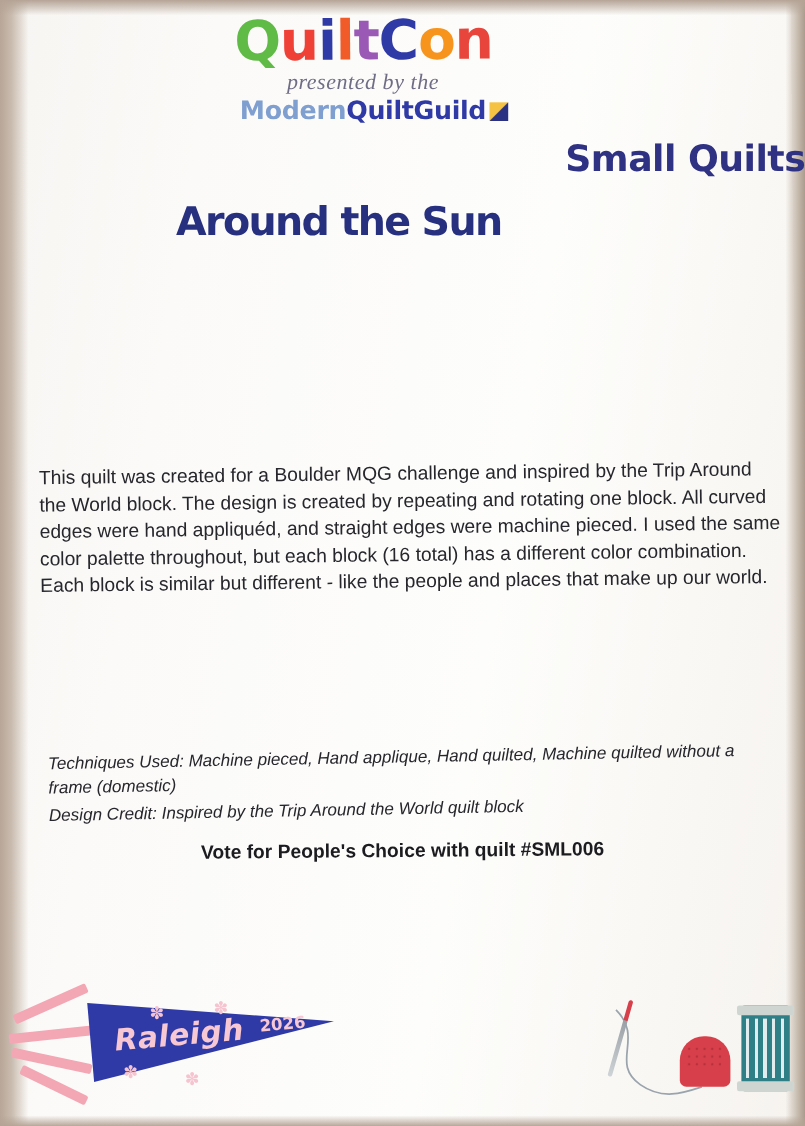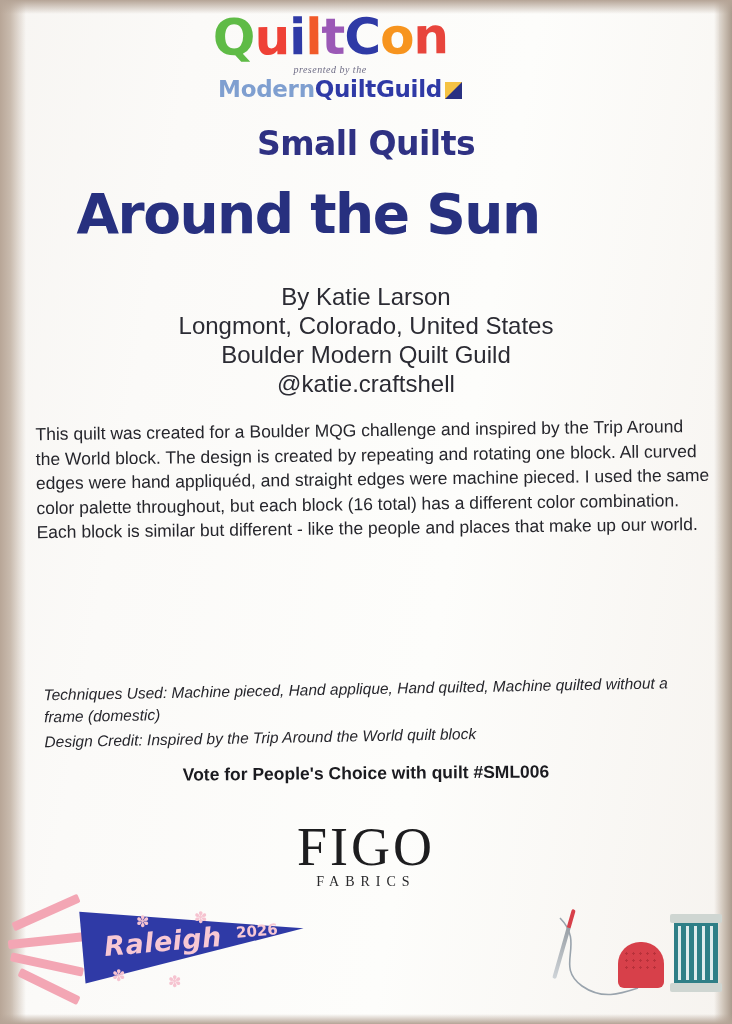--- a/index.html
+++ b/index.html
@@ -79,21 +79,21 @@
     font-size: 50px;
     letter-spacing: -1px;
     line-height: 58px;
     display: inline-block;
     transform: rotate(-0.4deg);
   }
   .logo-word span { display: inline-block; }
   .presented {
     font-family: "Liberation Serif", serif;
     font-style: italic;
-    font-size: 10px;
+    font-size: 20px;
     color: #6f6d86;
     letter-spacing: 0.5px;
     margin-top: -2px;
   }
   .mqg {
     font-family: "DejaVu Sans", sans-serif;
     font-weight: bold;
     font-size: 23px;
     letter-spacing: -0.3px;
     margin-top: 1px;
@@ -107,35 +107,35 @@
     position: relative;
     top: 2px;
     background: linear-gradient(135deg, #f5c243 0%, #f5c243 48%, #2a3182 52%, #2a3182 100%);
   }
 
   
   .category {
     position: absolute;
     left: 0; top: 124px;
     width: 732px;
-    text-align: center;
+    text-align: right;
     font-family: "DejaVu Sans", sans-serif;
     font-weight: bold;
     font-size: 33px;
     color: #2f3183;
     letter-spacing: -0.5px;
   }
   .title {
     position: absolute;
     left: 0; top: 182px;
     width: 616px;
     text-align: center;
     font-family: "DejaVu Sans", sans-serif;
     font-weight: bold;
-    font-size: 55px;
+    font-size: 36px;
     color: #27307f;
     letter-spacing: -1.5px;
   }
 
   
   .maker {
     position: absolute;
     left: 0; top: 282px;
     width: 732px;
     text-align: center;
@@ -344,46 +344,36 @@
       <div class="presented">presented by the</div>
       <div class="mqg">
         <span style="color:#7f9fd0">Modern </span><span style="color:#2f3aa6">Quilt </span><span style="color:#2f3aa6">Guild</span><span class="mqg-flag"></span>
       </div>
     </div>
 
     <div class="category">Small Quilts</div>
 
     <div class="title">Around the Sun</div>
 
-    <div class="maker">
-      <div>By Katie Larson</div>
-      <div>Longmont, Colorado, United States</div>
-      <div>Boulder Modern Quilt Guild</div>
-      <div>@katie.craftshell</div>
-    </div>
 
     <div class="description">This quilt was created for a Boulder MQG challenge and inspired by the Trip Around the World block. The design is created by repeating and rotating one block. All curved edges were hand appliquéd, and straight edges were machine pieced. I used the same color palette throughout, but each block (16 total) has a different color combination. Each block is similar but different - like the people and places that make up our world.</div>
 
     <div class="meta">
       <div>
         <span class="label">Techniques Used:</span>
         <span>Machine pieced, Hand applique, Hand quilted, Machine quilted without a frame (domestic)</span>
       </div>
       <div class="meta-line2">
         <span class="label">Design Credit:</span>
         <span>Inspired by the Trip Around the World quilt block</span>
       </div>
     </div>
 
     <div class="vote">Vote for People's Choice with quilt #SML006</div>
 
-    <div class="sponsor">
-      <div class="sponsor-name">FIGO</div>
-      <div class="sponsor-sub">FABRICS</div>
-    </div>
 
     <div class="pennant">
       <div class="ribbon" style="left:2px; top:16px; width:72px; height:9px; transform:rotate(-24deg);"></div>
       <div class="ribbon" style="left:0px; top:44px; width:80px; height:9px; transform:rotate(-6deg);"></div>
       <div class="ribbon" style="left:2px; top:68px; width:74px; height:9px; transform:rotate(12deg);"></div>
       <div class="ribbon" style="left:8px; top:90px; width:66px; height:9px; transform:rotate(26deg);"></div>
       <div class="flag-body"></div>
       <div class="daisy" style="left:128px; top:22px;">✽</div>
       <div class="daisy" style="left:186px; top:18px;">✽</div>
       <div class="daisy" style="left:104px; top:76px;">✽</div>

